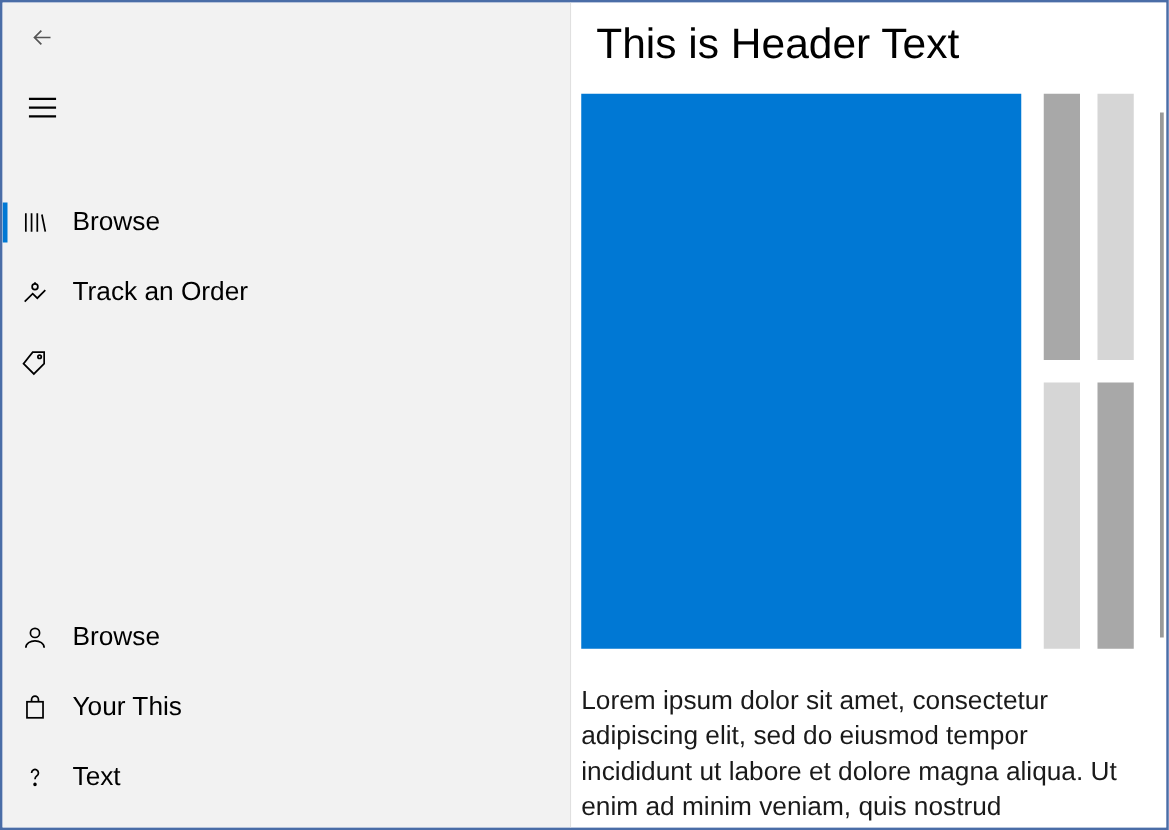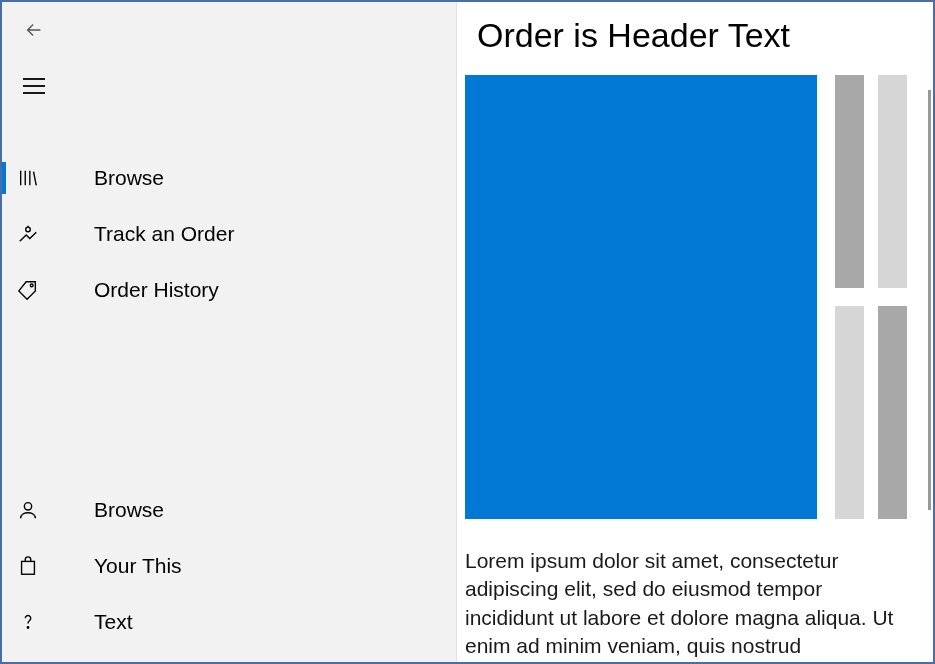--- a/index.html
+++ b/index.html
@@ -49,21 +49,20 @@
       margin-top: auto;
       margin-bottom: 12px;
     }
     .nav-item {
       display: flex;
       align-items: center;
       height: 56px;
       padding-left: 14px;
       cursor: pointer;
       position: relative;
-      gap: 36px;
     }
     .nav-item.selected::before {
       content: "";
       position: absolute;
       left: 0;
       top: 12px;
       bottom: 12px;
       width: 4px;
       background: #0078d4;
     }
@@ -183,21 +182,20 @@
       </span>
       <span class="nav-label">Track an Order</span>
     </div>
     <div class="nav-item">
       <span class="nav-icon">
         <svg width="22" height="22" viewBox="0 0 24 24" fill="none" stroke="#000" stroke-width="1.5">
           <path d="M10 3 L20 3 L20 13 L11 22 L2 13 Z"></path>
           <circle cx="16" cy="7" r="1.5"></circle>
         </svg>
       </span>
-      <span class="nav-label">Order History</span>
     </div>
   </div>
 
   <div class="nav-bottom">
     <div class="nav-item">
       <span class="nav-icon">
         <svg width="22" height="22" viewBox="0 0 24 24" fill="none" stroke="#000" stroke-width="1.5">
           <circle cx="12" cy="8" r="4"></circle>
           <path d="M4 21c0-4 4-6 8-6s8 2 8 6"></path>
         </svg>
@@ -219,21 +217,21 @@
           <path d="M9 8a3 3 0 1 1 4.5 2.6C12.5 11.3 12 12 12 13.5"></path>
           <circle cx="12" cy="18" r="0.8" fill="#000"></circle>
         </svg>
       </span>
       <span class="nav-label">Text</span>
     </div>
   </div>
 </div>
 
 <div class="main">
-  <div class="header">Order is Header Text</div>
+  <div class="header">This is Header Text</div>
   <div class="content-area">
     <div class="big-block"></div>
     <div class="side-tiles">
       <div class="tile-row">
         <div class="tile"></div>
         <div class="tile light"></div>
       </div>
       <div class="tile-row">
         <div class="tile light"></div>
         <div class="tile"></div>

